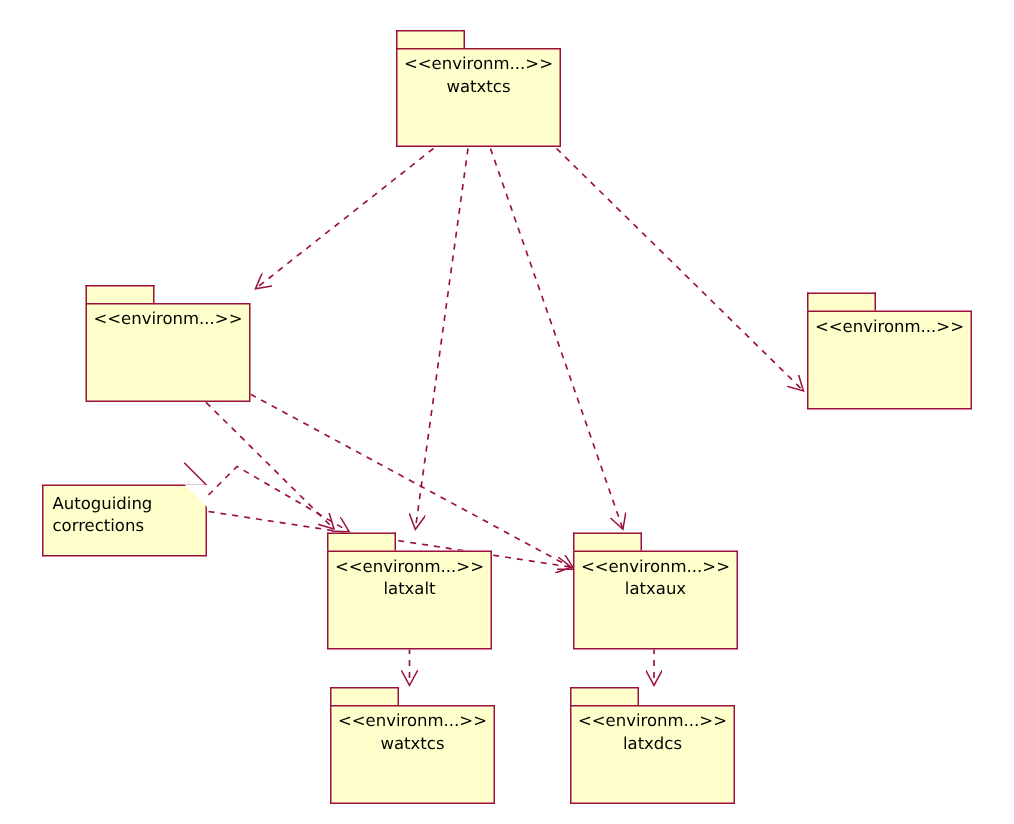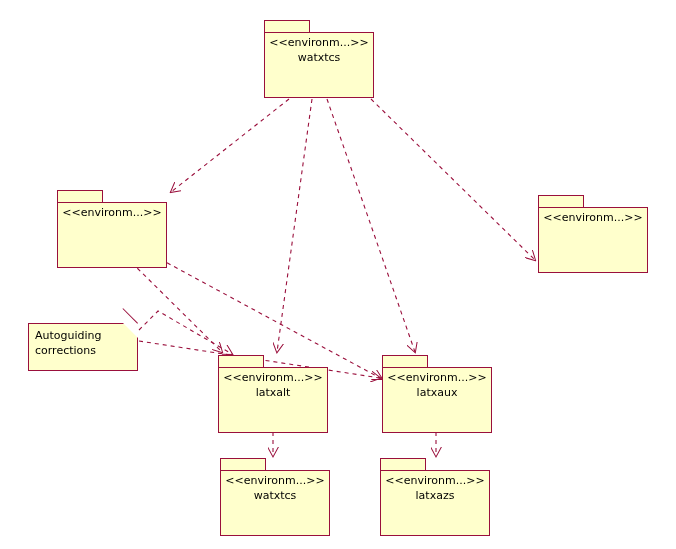--- a/index.html
+++ b/index.html
@@ -159,21 +159,21 @@
         <div class="tab" style="width: 46px;"></div>
         <div class="body" style="width: 110px; height: 66px;">
           <div class="stereo">&lt;&lt;environm...&gt;&gt;</div>
           <div class="pname">watxtcs</div>
         </div>
       </div>
       <div class="pkg" style="left: 380px; top: 458px; width: 110px; height: 78px;">
         <div class="tab" style="width: 46px;"></div>
         <div class="body" style="width: 110px; height: 66px;">
           <div class="stereo">&lt;&lt;environm...&gt;&gt;</div>
-          <div class="pname">latxazs</div>
+          <div class="pname">latxdcs</div>
         </div>
       </div>
       <div class="note" style="left: 28px; top: 323px; width: 110px; height: 48px;">
         <div class="fold"></div>
         <div class="foldline"></div>
         <div class="ntext">Autoguiding
 corrections</div>
       </div>
     </div>
 

